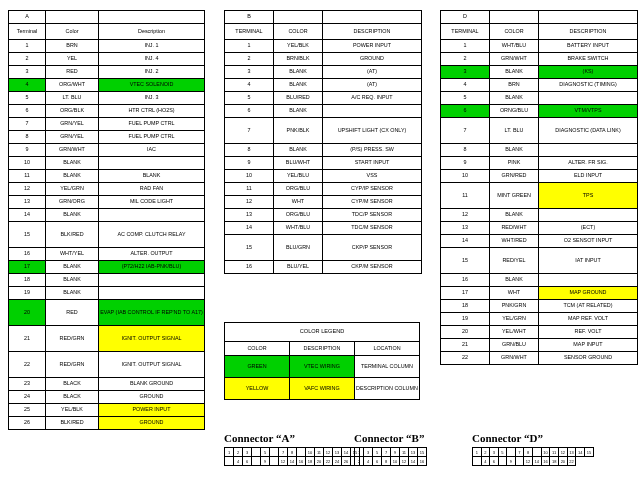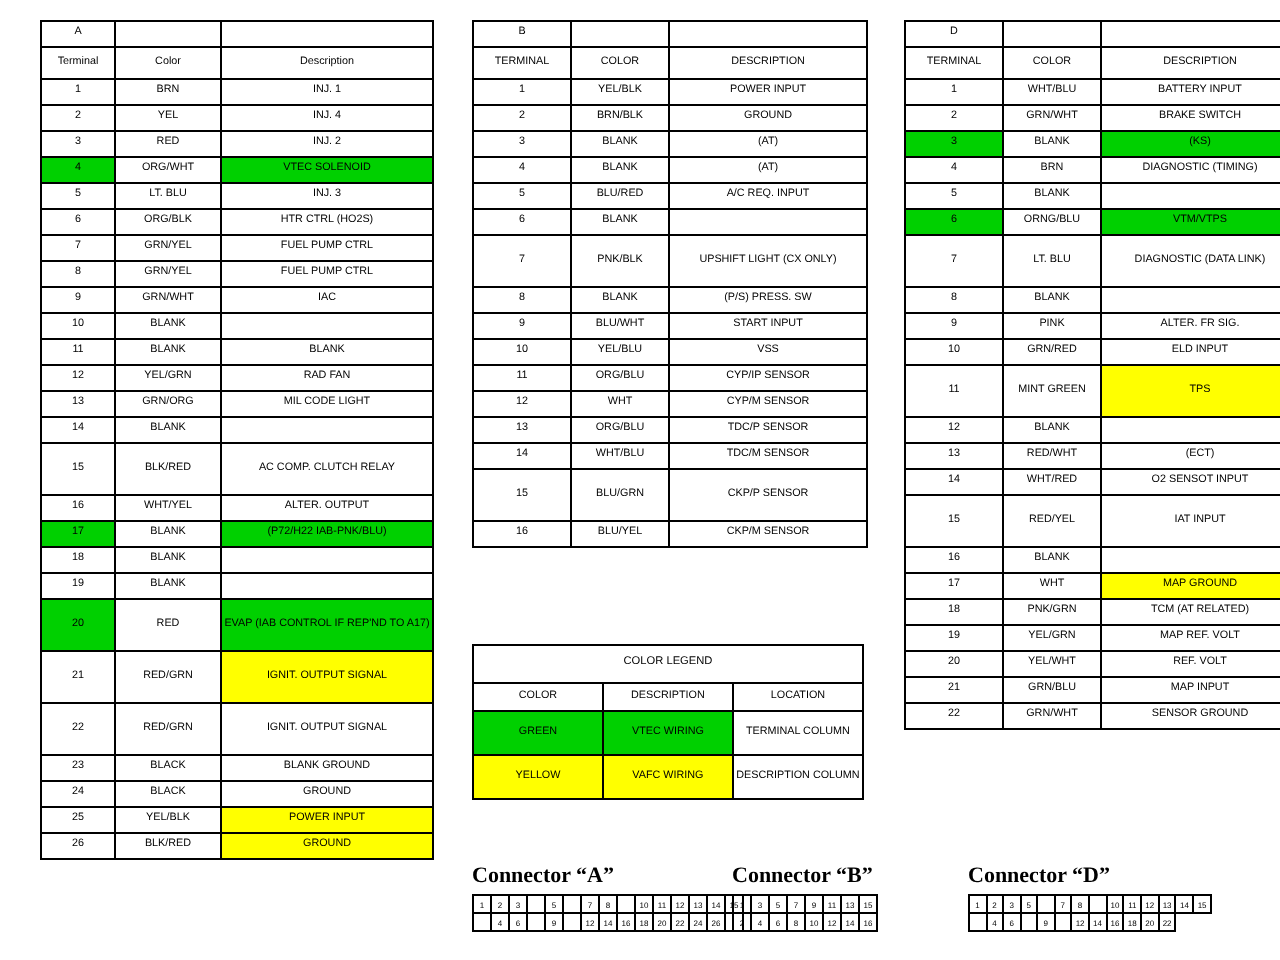--- a/index.html
+++ b/index.html
@@ -5,21 +5,21 @@
   html,body{margin:0;padding:0;}
   body{
     width:640px;height:480px;
     background:#fff;
     font-family:"Liberation Sans", sans-serif;
     font-size:6px;
     color:#000;
     position:relative;
     overflow:hidden;
   }
-  .sheet{position:absolute;top:0;left:14px;width:592px;height:480px;}
+  .sheet{position:absolute;top:0;left:2px;width:592px;height:480px;}
 
   table.grid{
     border-collapse:collapse;
     table-layout:fixed;
   }
   table.grid td, table.grid th{
     border:1px solid #000;
     padding:0;
     text-align:center;
     vertical-align:middle;

